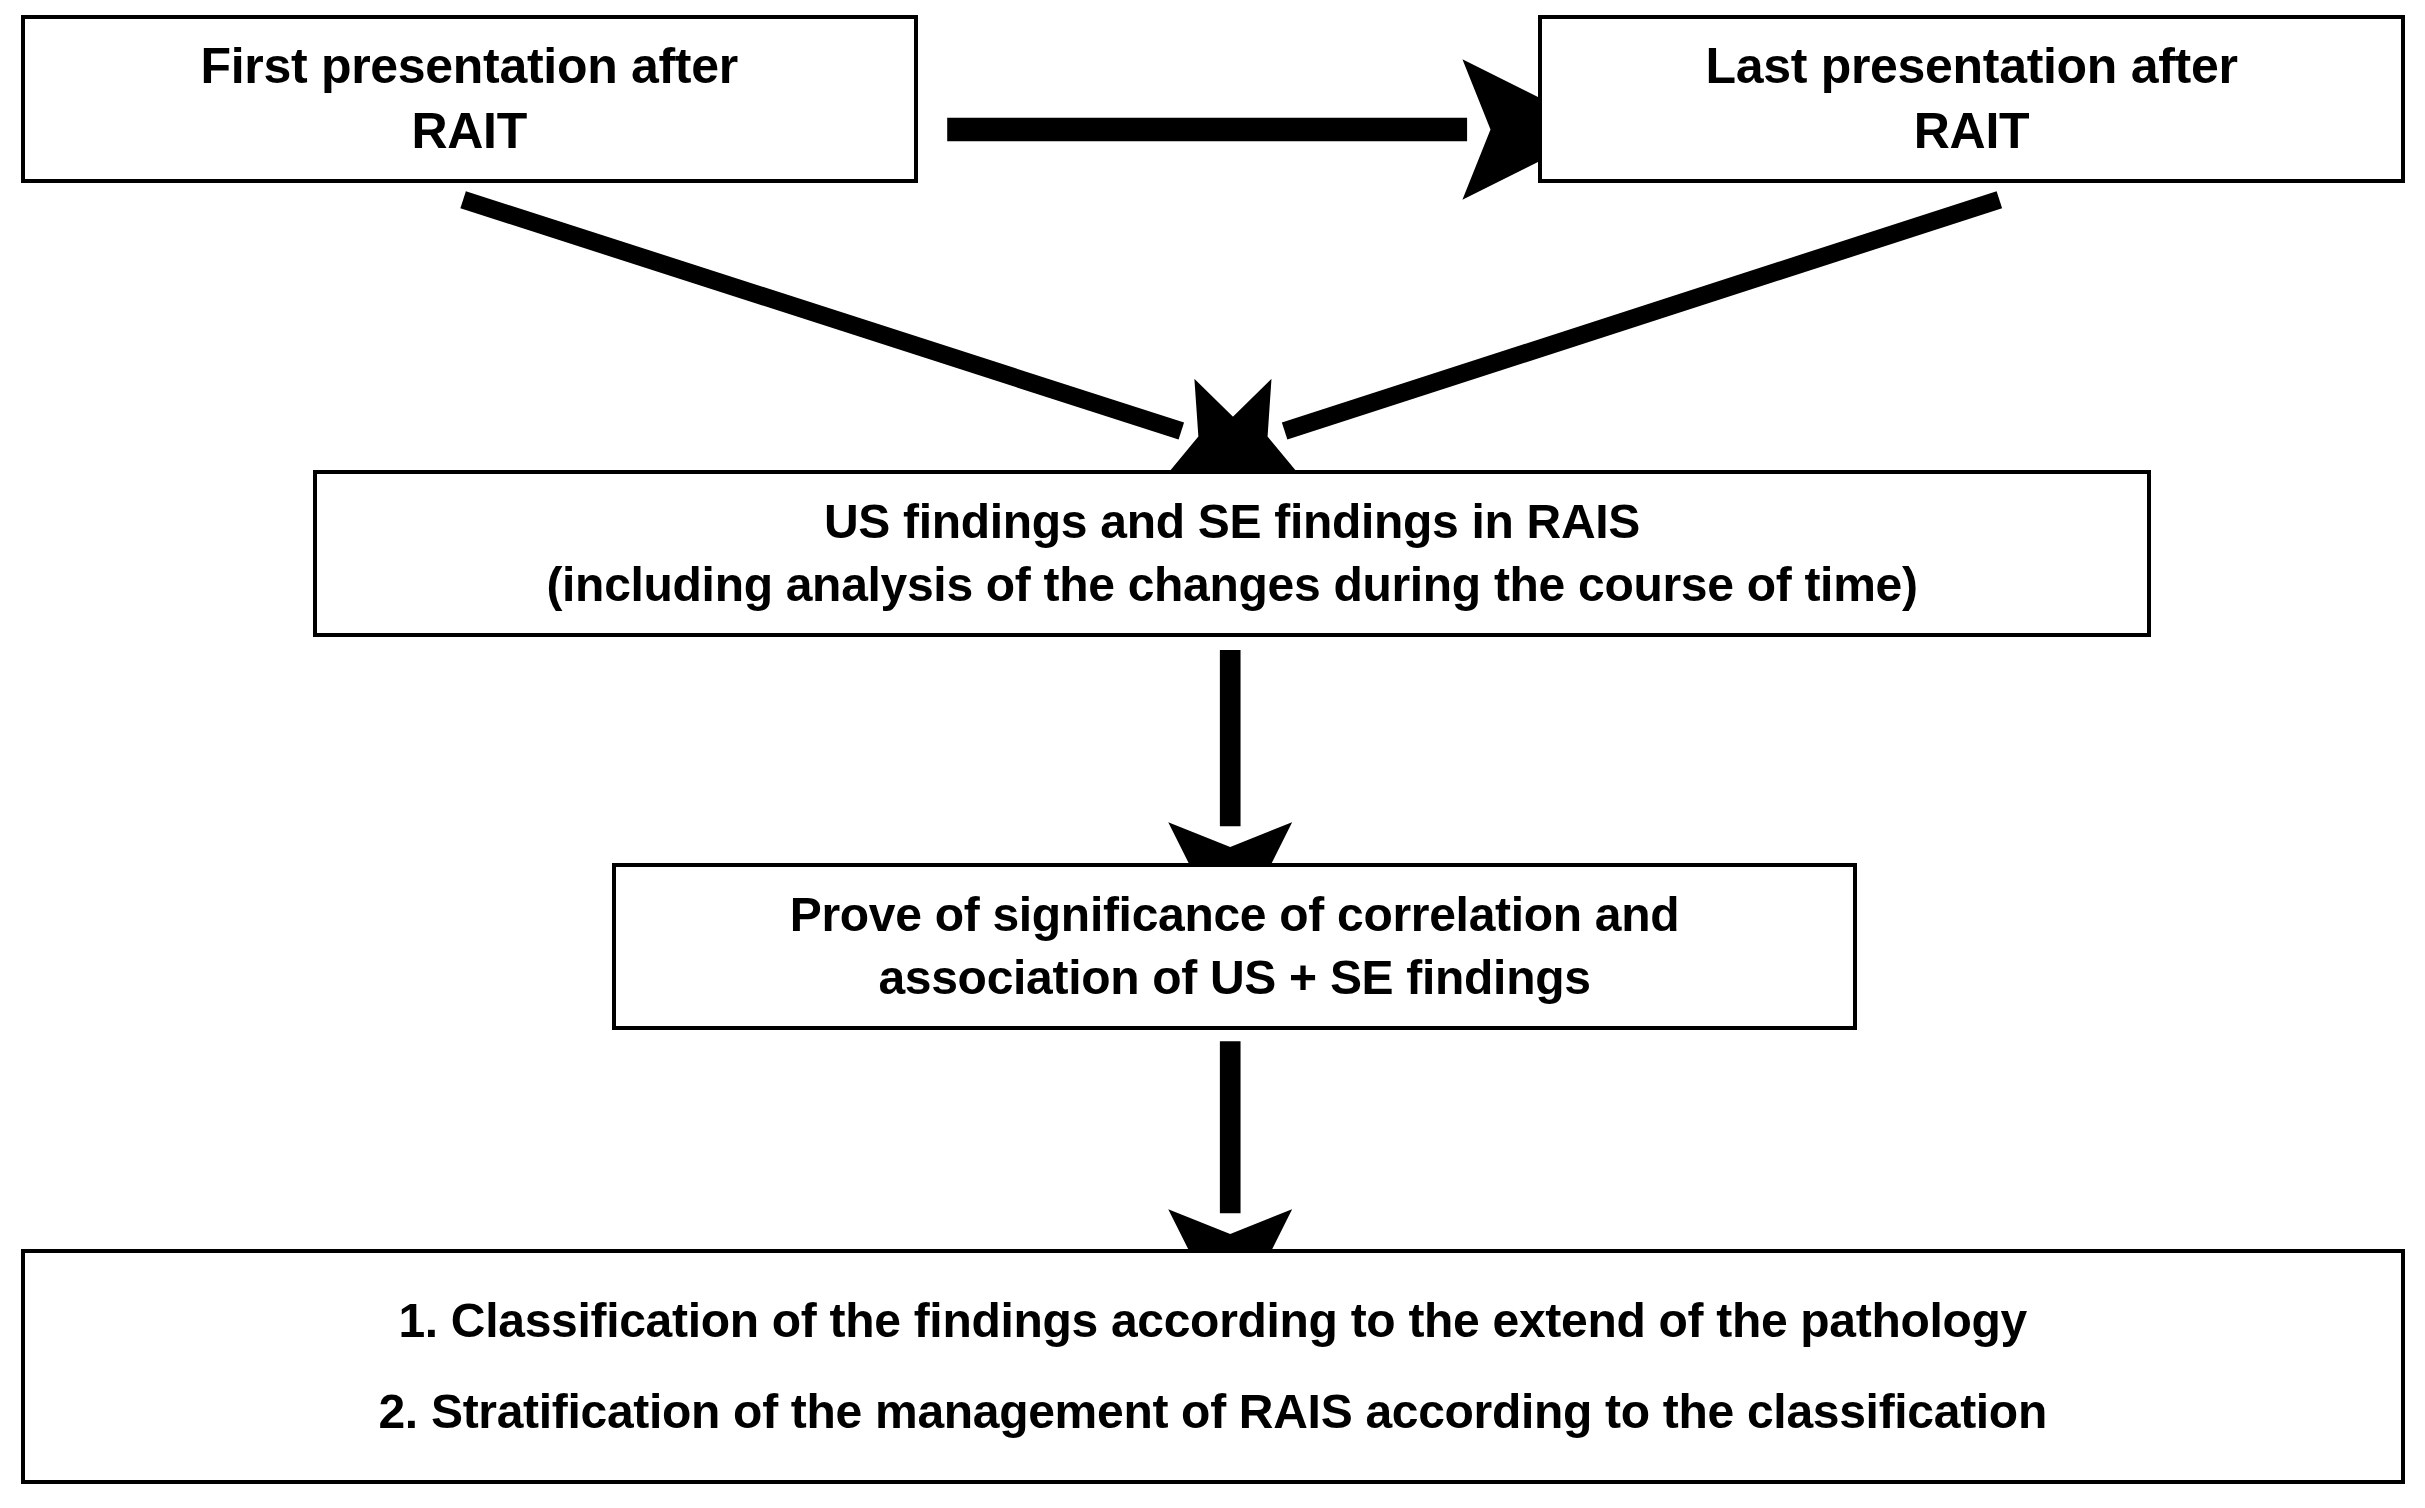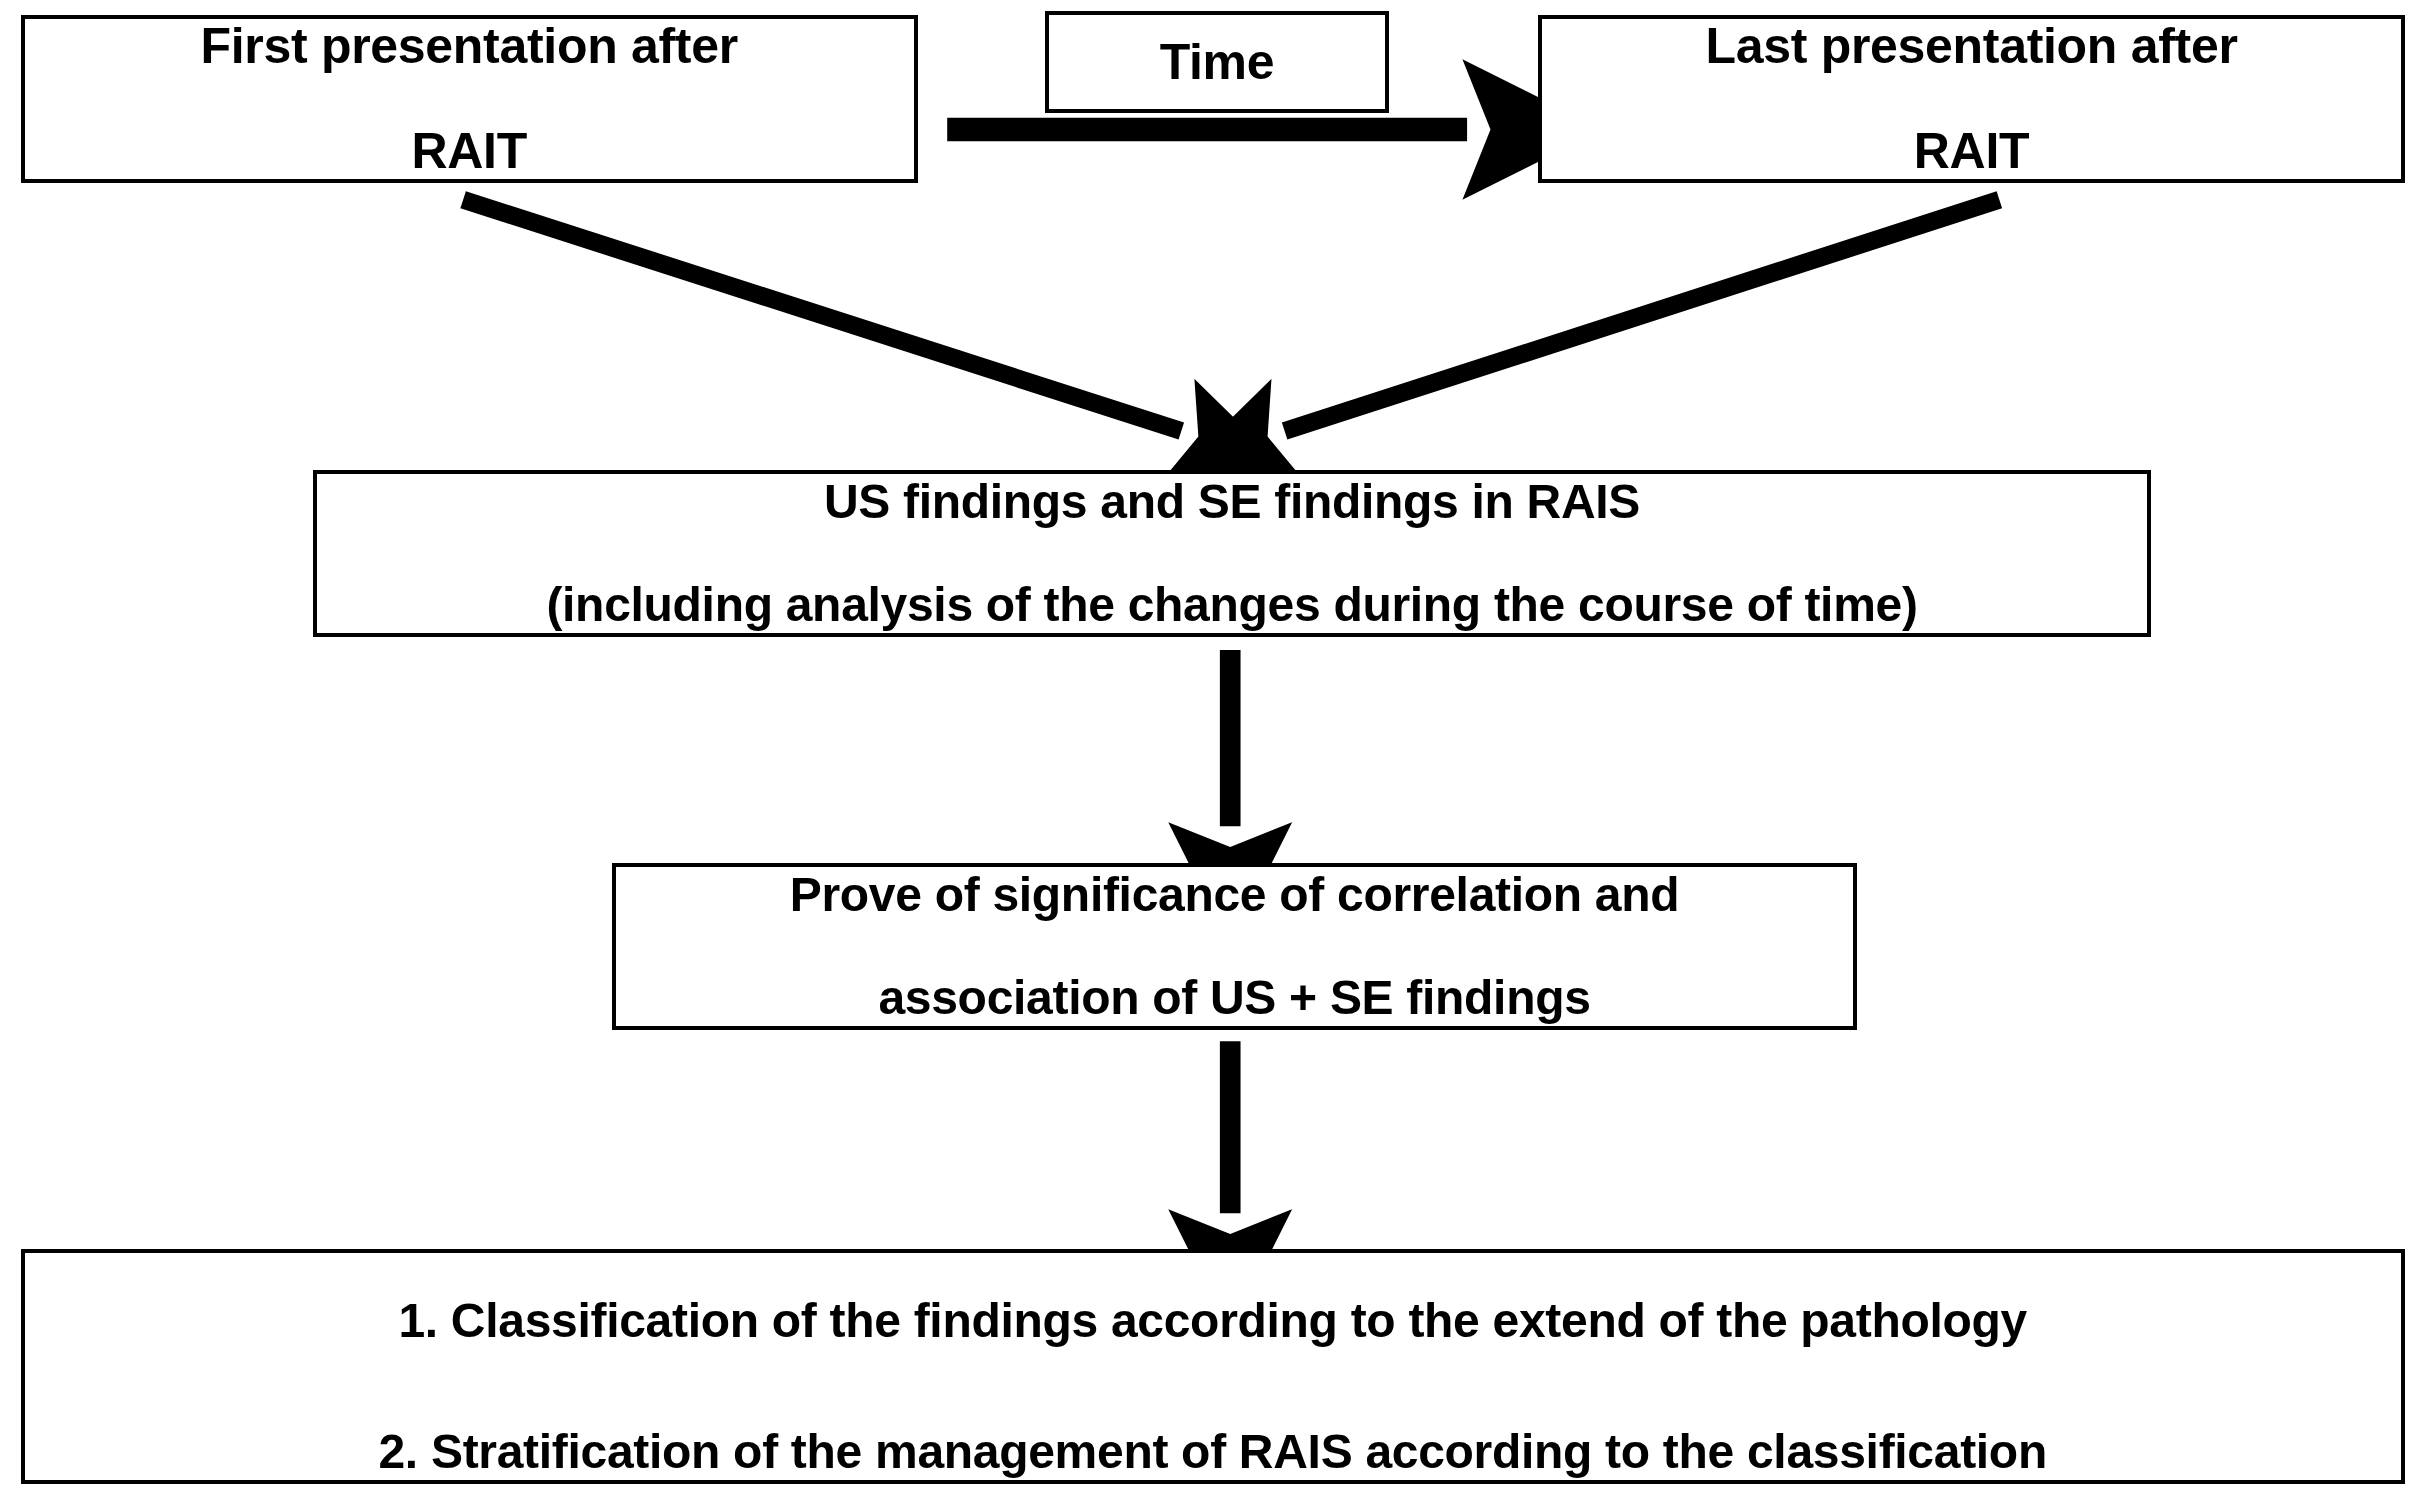--- a/index.html
+++ b/index.html
@@ -23,21 +23,20 @@
     border: 4.8px solid #000000;
     display: flex;
     flex-direction: column;
     align-items: center;
     justify-content: center;
     text-align: center;
     color: #000000;
     font-weight: bold;
     line-height: 1.30;
     letter-spacing: -0.3px;
-    gap: 40px;
   }
   .node .line {
     display: block;
     white-space: nowrap;
   }
   
   #node-first-presentation {
     left: 20.7px;  top: 15px;  width: 897px; height: 168px;
     font-size: 50px;
   }
@@ -105,23 +104,20 @@
     <g>
       <line x1="1786" y1="1512" x2="1786" y2="1762" stroke="#000000" stroke-width="30" marker-end="url(#ah)"></line>
     </g>
   </svg>
 
   <div class="node" id="node-first-presentation">
     <span class="line">First presentation after</span>
     <span class="line">RAIT</span>
   </div>
 
-  <div class="node" id="node-time">
-    <span class="line">Time</span>
-  </div>
 
   <div class="node" id="node-last-presentation">
     <span class="line">Last presentation after</span>
     <span class="line">RAIT</span>
   </div>
 
   <div class="node" id="node-prove-significance">
     <span class="line">Prove of significance of correlation and</span>
     <span class="line">association of US + SE findings</span>
   </div>

